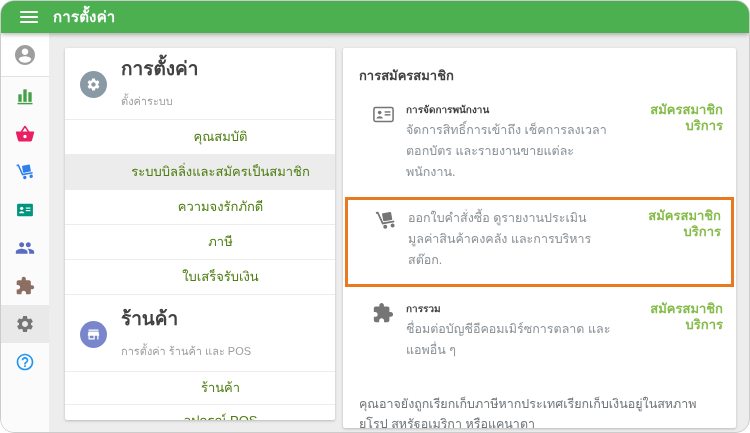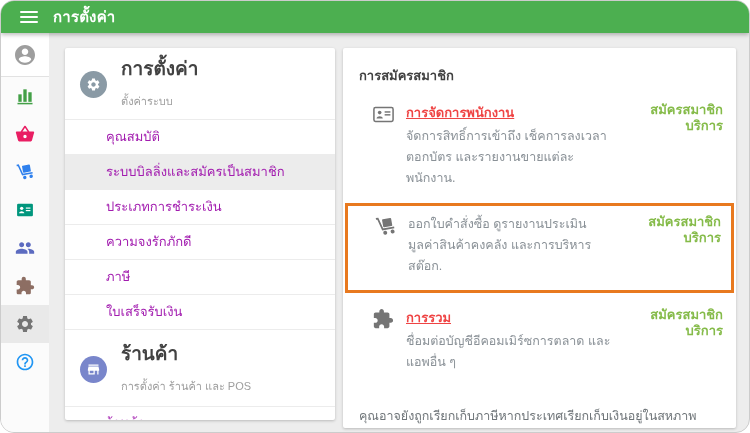--- a/index.html
+++ b/index.html
@@ -29,30 +29,30 @@
   .sec-head { display:flex; align-items:center; gap:14px; padding:10px 0 9px 15px; }
   .sec-head.second { border-top:1px solid #ececec; padding-top:13px; padding-bottom:11px; }
   .circle { width:27px; height:27px; border-radius:50%; display:flex; align-items:center;
             justify-content:center; flex:none; }
   .circle.gray { background:#8a9aa5; }
   .circle.indigo { background:#7986cb; }
   .sec-title { font-size:19px; font-weight:bold; color:#424242; line-height:21px; }
   .sec-sub { font-size:11px; color:#9e9e9e; margin-top:13px; }
 
   .menu { list-style:none; }
-  .menu li { height:35px; line-height:34px; padding-left:41px; font-size:13px; color:#a21caf;
-             border-top:1px solid #ececec; cursor:pointer; white-space:nowrap; }
+  .menu li { height:35px; line-height:34px; padding-left:41px; font-size:13px; color:#4d7c0f;
+             border-top:1px solid #ececec; cursor:pointer; white-space:nowrap;text-align:center; }
   .menu li.selected { background:#ececec; }
   .menu.menu2 li { height:33px; line-height:32px; }
 
   .right-card h2 { padding:17px 16px 8px; font-size:13px; color:#414141; font-weight:bold; }
   .sub-item { display:flex; align-items:flex-start; padding:8px 8px 8px 29px; }
   .si-icon { width:26px; flex:none; margin-right:8px; padding-top:1px; }
   .si-body { width:205px; }
-  .si-title { font-size:13px; font-weight:bold; color:#ef4444; margin-bottom:3px;text-decoration:underline; }
+  .si-title { font-size:10px; font-weight:bold; color:#404040; margin-bottom:3px; }
   .si-desc { font-size:12.5px; color:#8a9197; line-height:21px; }
   .si-action { margin-left:auto; font-size:13px; font-weight:bold; color:#85bb49;
                text-align:right; white-space:pre-line; line-height:16px; cursor:pointer;
                text-decoration:none; padding-right:5px; }
   .sub-item.hl { border:3px solid #e8791f; margin:6px 2px; padding:8px 5px 13px 26px; }
 
   .tax-note { padding:25px 16px 11px; font-size:12.5px; color:#6f7579; }
 </style>
 </head>
 <body>
@@ -139,21 +139,20 @@
               </svg>
           </span>
           <div>
             <div class="sec-title">การตั้งค่า</div>
             <div class="sec-sub">ตั้งค่าระบบ</div>
           </div>
         </div>
         <ul class="menu">
           <li>คุณสมบัติ</li>
           <li class="selected">ระบบบิลลิ่งและสมัครเป็นสมาชิก</li>
-          <li>ประเภทการชำระเงิน</li>
           <li>ความจงรักภักดี</li>
           <li>ภาษี</li>
           <li>ใบเสร็จรับเงิน</li>
         </ul>
         <div class="sec-head second">
           <span class="circle indigo">
             <svg width="15" height="15" viewBox="0 0 24 24">
                 <path fill="#fff" d="M20 4H4v2h16V4zm1 10v-2l-1-5H4l-1 5v2h1v6h10v-6h4v6h2v-6h1zm-9 4H6v-4h6v4z"></path>
               </svg>
           </span>

